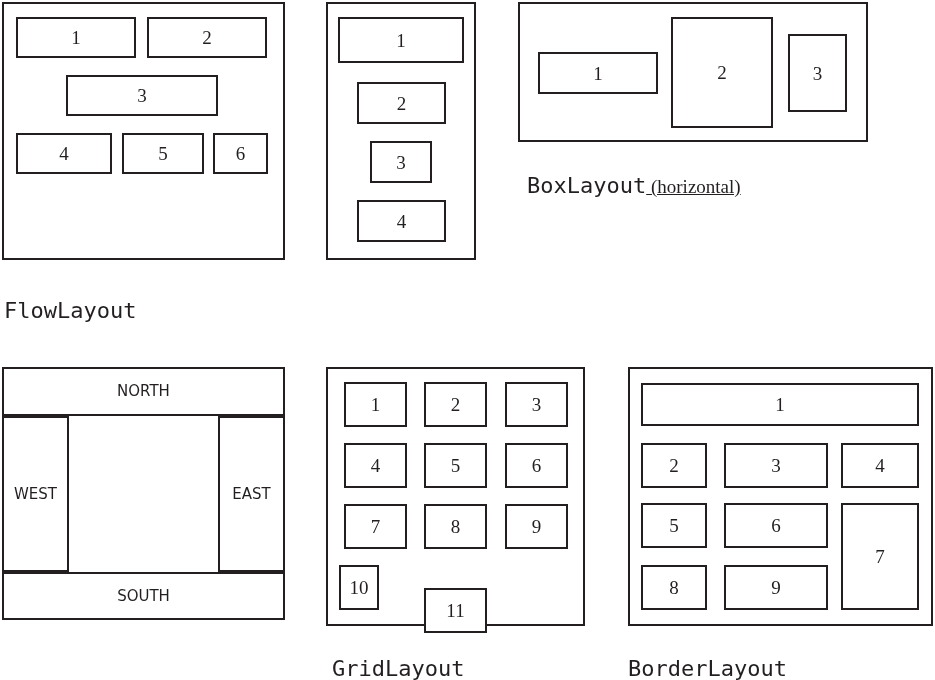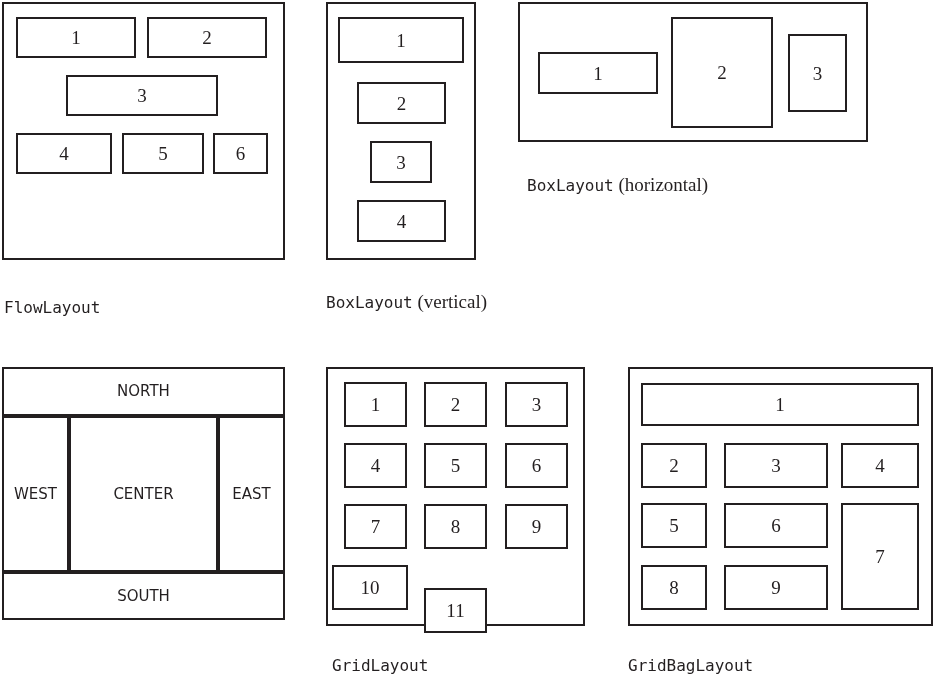--- a/index.html
+++ b/index.html
@@ -52,26 +52,27 @@
   }
   
   .caption {
     position: absolute;
     white-space: nowrap;
     color: #231f20;
     line-height: 1;
   }
   .caption .cls {
     font-family: "DejaVu Sans Mono", "Liberation Mono", monospace;
-    font-size: 16px;
+    font-size: 22px;
     letter-spacing: 0px;
   }
   .caption .qual {
     font-family: "Liberation Serif", serif;
     font-size: 19px;
+    text-decoration: underline;
   }
 </style>
 </head>
 <body>
 
 <div id="page">
     <div class="panel" style="left: 2px; top: 2px; width: 283px; height: 258px;"></div>
     <div class="box" style="left: 16px; top: 17px; width: 120px; height: 41px;">
       <span>1</span>
     </div>
@@ -97,41 +98,37 @@
     </div>
     <div class="box" style="left: 357px; top: 82px; width: 89px; height: 42px;">
       <span>2</span>
     </div>
     <div class="box" style="left: 370px; top: 141px; width: 62px; height: 42px;">
       <span>3</span>
     </div>
     <div class="box" style="left: 357px; top: 200px; width: 89px; height: 42px;">
       <span>4</span>
     </div>
-    <div class="caption" style="left: 326px; top: 292px;"><span class="cls">BoxLayout</span><span class="qual"> (vertical)</span></div>
     <div class="panel" style="left: 518px; top: 2px; width: 350px; height: 140px;"></div>
     <div class="box" style="left: 538px; top: 52px; width: 120px; height: 42px;">
       <span>1</span>
     </div>
     <div class="box" style="left: 671px; top: 17px; width: 102px; height: 111px;">
       <span>2</span>
     </div>
     <div class="box" style="left: 788px; top: 34px; width: 59px; height: 78px;">
       <span>3</span>
     </div>
     <div class="caption" style="left: 527px; top: 175px;"><span class="cls">BoxLayout</span><span class="qual"> (horizontal)</span></div>
     <div class="panel" style="left: 2px; top: 367px; width: 283px; height: 253px;"></div>
     <div class="region" style="left: 2px; top: 367px; width: 283px; height: 49px;">
       <span>NORTH</span>
     </div>
     <div class="region" style="left: 2px; top: 416px; width: 67px; height: 156px;">
       <span>WEST</span>
-    </div>
-    <div class="region" style="left: 69px; top: 416px; width: 149px; height: 156px;">
-      <span>CENTER</span>
     </div>
     <div class="region" style="left: 218px; top: 416px; width: 67px; height: 156px;">
       <span>EAST</span>
     </div>
     <div class="region" style="left: 2px; top: 572px; width: 283px; height: 48px;">
       <span>SOUTH</span>
     </div>
     <div class="panel" style="left: 326px; top: 367px; width: 259px; height: 259px;"></div>
     <div class="box" style="left: 344px; top: 382px; width: 63px; height: 45px;">
       <span>1</span>
@@ -153,21 +150,21 @@
     </div>
     <div class="box" style="left: 344px; top: 504px; width: 63px; height: 45px;">
       <span>7</span>
     </div>
     <div class="box" style="left: 424px; top: 504px; width: 63px; height: 45px;">
       <span>8</span>
     </div>
     <div class="box" style="left: 505px; top: 504px; width: 63px; height: 45px;">
       <span>9</span>
     </div>
-    <div class="box" style="left: 332px; top: 565px; width: 76px; height: 45px;">
+    <div class="box" style="left: 339px; top: 565px; width: 40px; height: 45px;">
       <span>10</span>
     </div>
     <div class="box" style="left: 424px; top: 572px; width: 63px; height: 45px; margin-top: 16px;">
       <span>11</span>
     </div>
     <div class="caption" style="left: 332px; top: 658px;"><span class="cls">GridLayout</span></div>
     <div class="panel" style="left: 628px; top: 367px; width: 305px; height: 259px;"></div>
     <div class="box" style="left: 641px; top: 383px; width: 278px; height: 43px;">
       <span>1</span>
     </div>
@@ -188,14 +185,14 @@
     </div>
     <div class="box" style="left: 841px; top: 503px; width: 78px; height: 107px;">
       <span>7</span>
     </div>
     <div class="box" style="left: 641px; top: 565px; width: 66px; height: 45px;">
       <span>8</span>
     </div>
     <div class="box" style="left: 724px; top: 565px; width: 104px; height: 45px;">
       <span>9</span>
     </div>
-    <div class="caption" style="left: 628px; top: 658px;"><span class="cls">GridBagLayout</span></div>
+    <div class="caption" style="left: 628px; top: 658px;"><span class="cls">BorderLayout</span></div>
   </div>
 
 </body></html>

